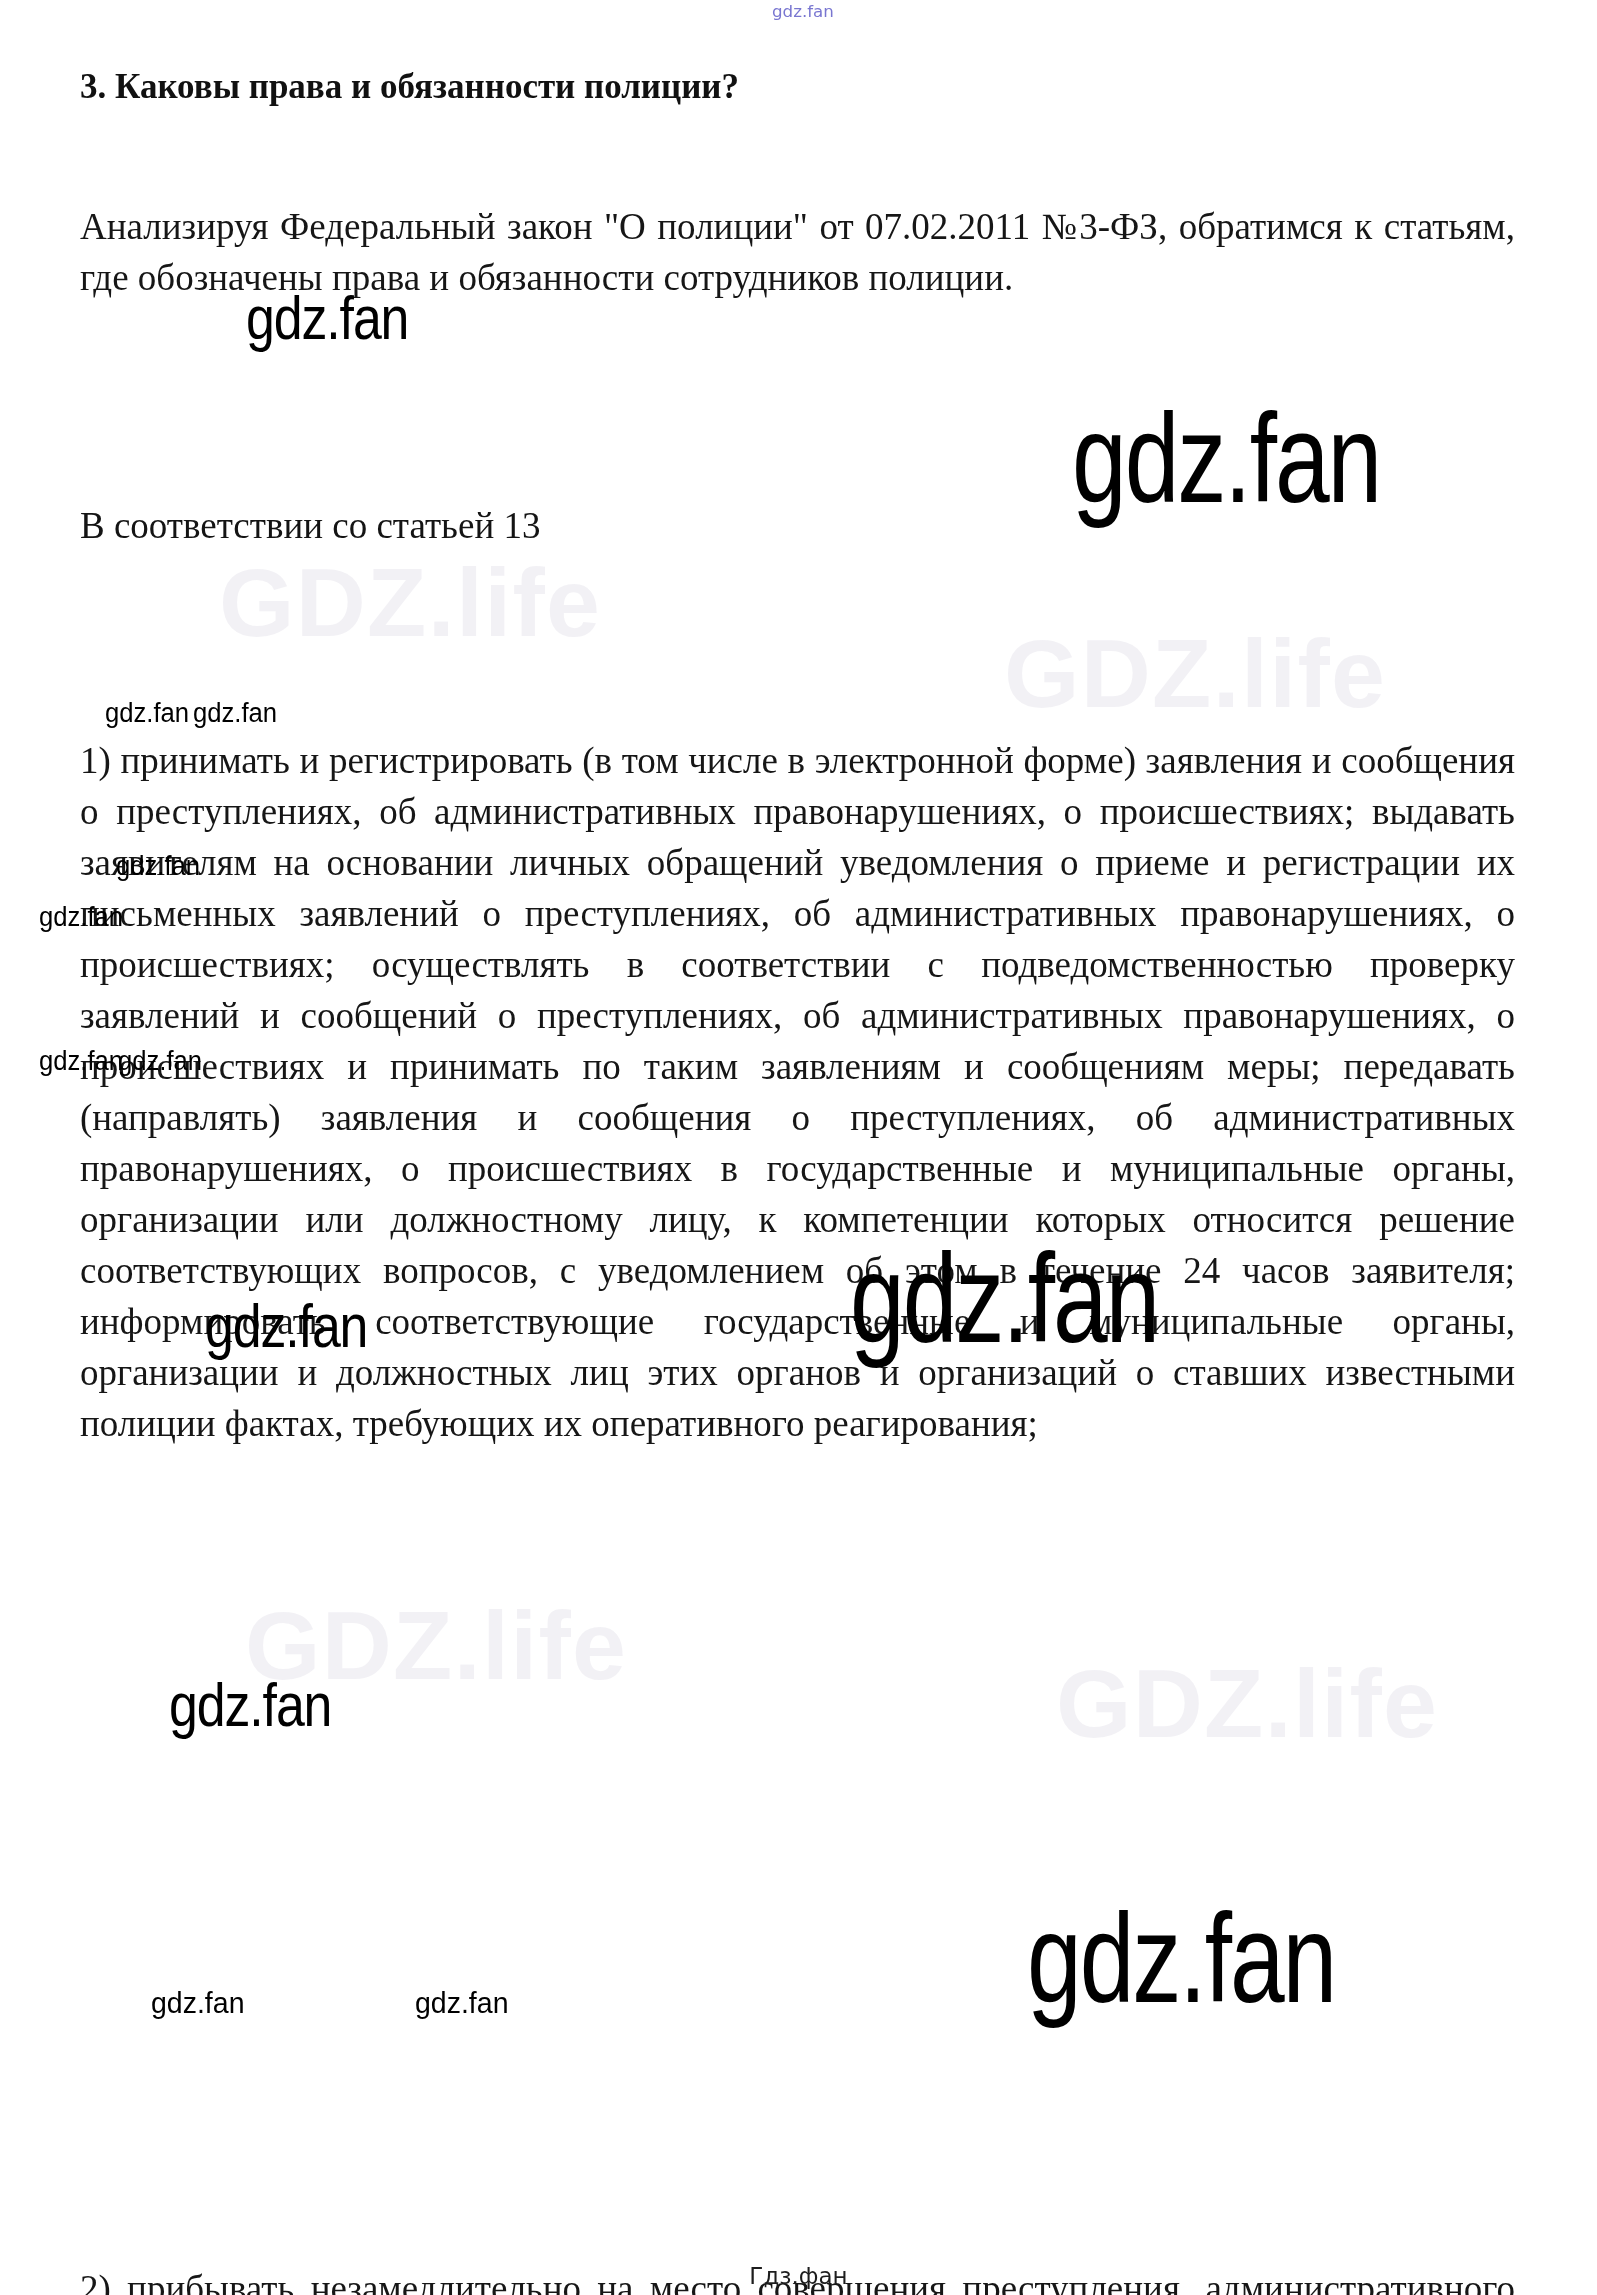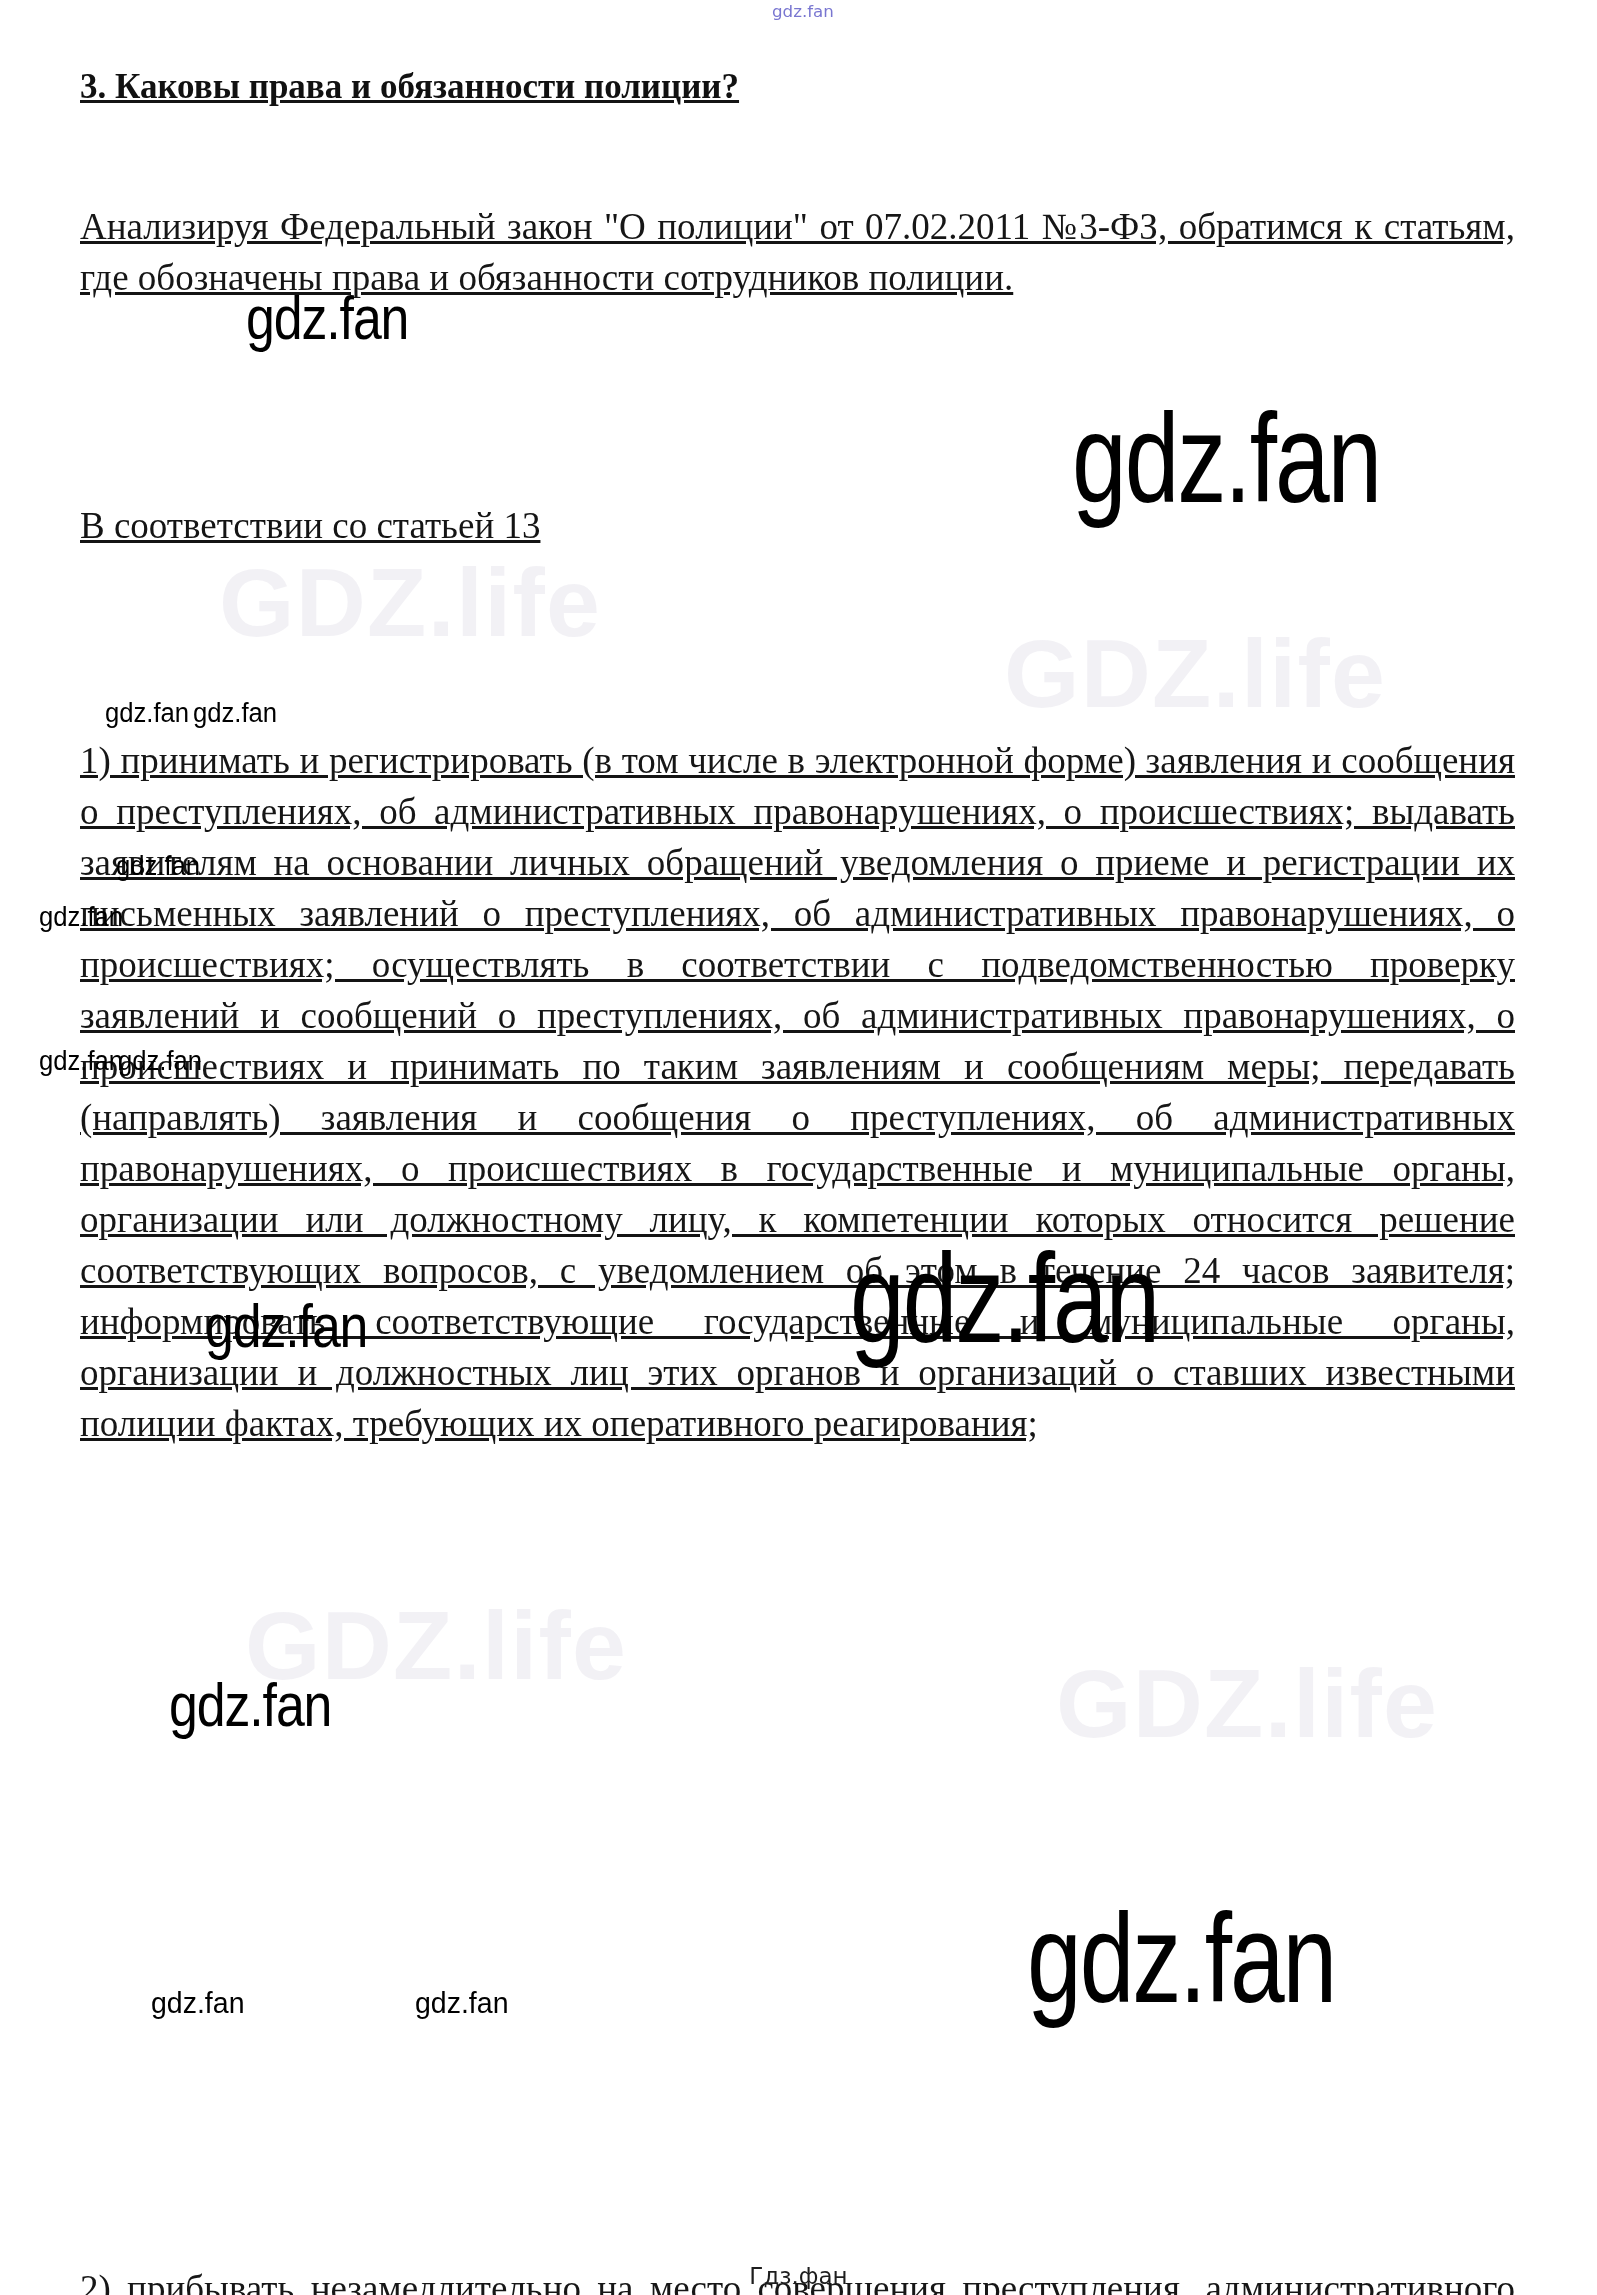--- a/index.html
+++ b/index.html
@@ -5,21 +5,21 @@
   html,body{margin:0;padding:0;background:#ffffff;}
   #page{
     position:relative;
     width:1597px;
     height:2295px;
     background:#ffffff;
     overflow:hidden;
     font-family:"Liberation Serif", serif;
     color:#141414;
   }
-  .textcol{position:absolute;left:80px;width:1435px;text-decoration:underline;}
+  .textcol{position:absolute;left:80px;width:1435px;}
   .body-text{
     font-size:37px;
     line-height:51px;
     text-align:justify;
     margin:0;
     color:#161616;
   }
   .heading{
     font-size:35px;
     font-weight:bold;

